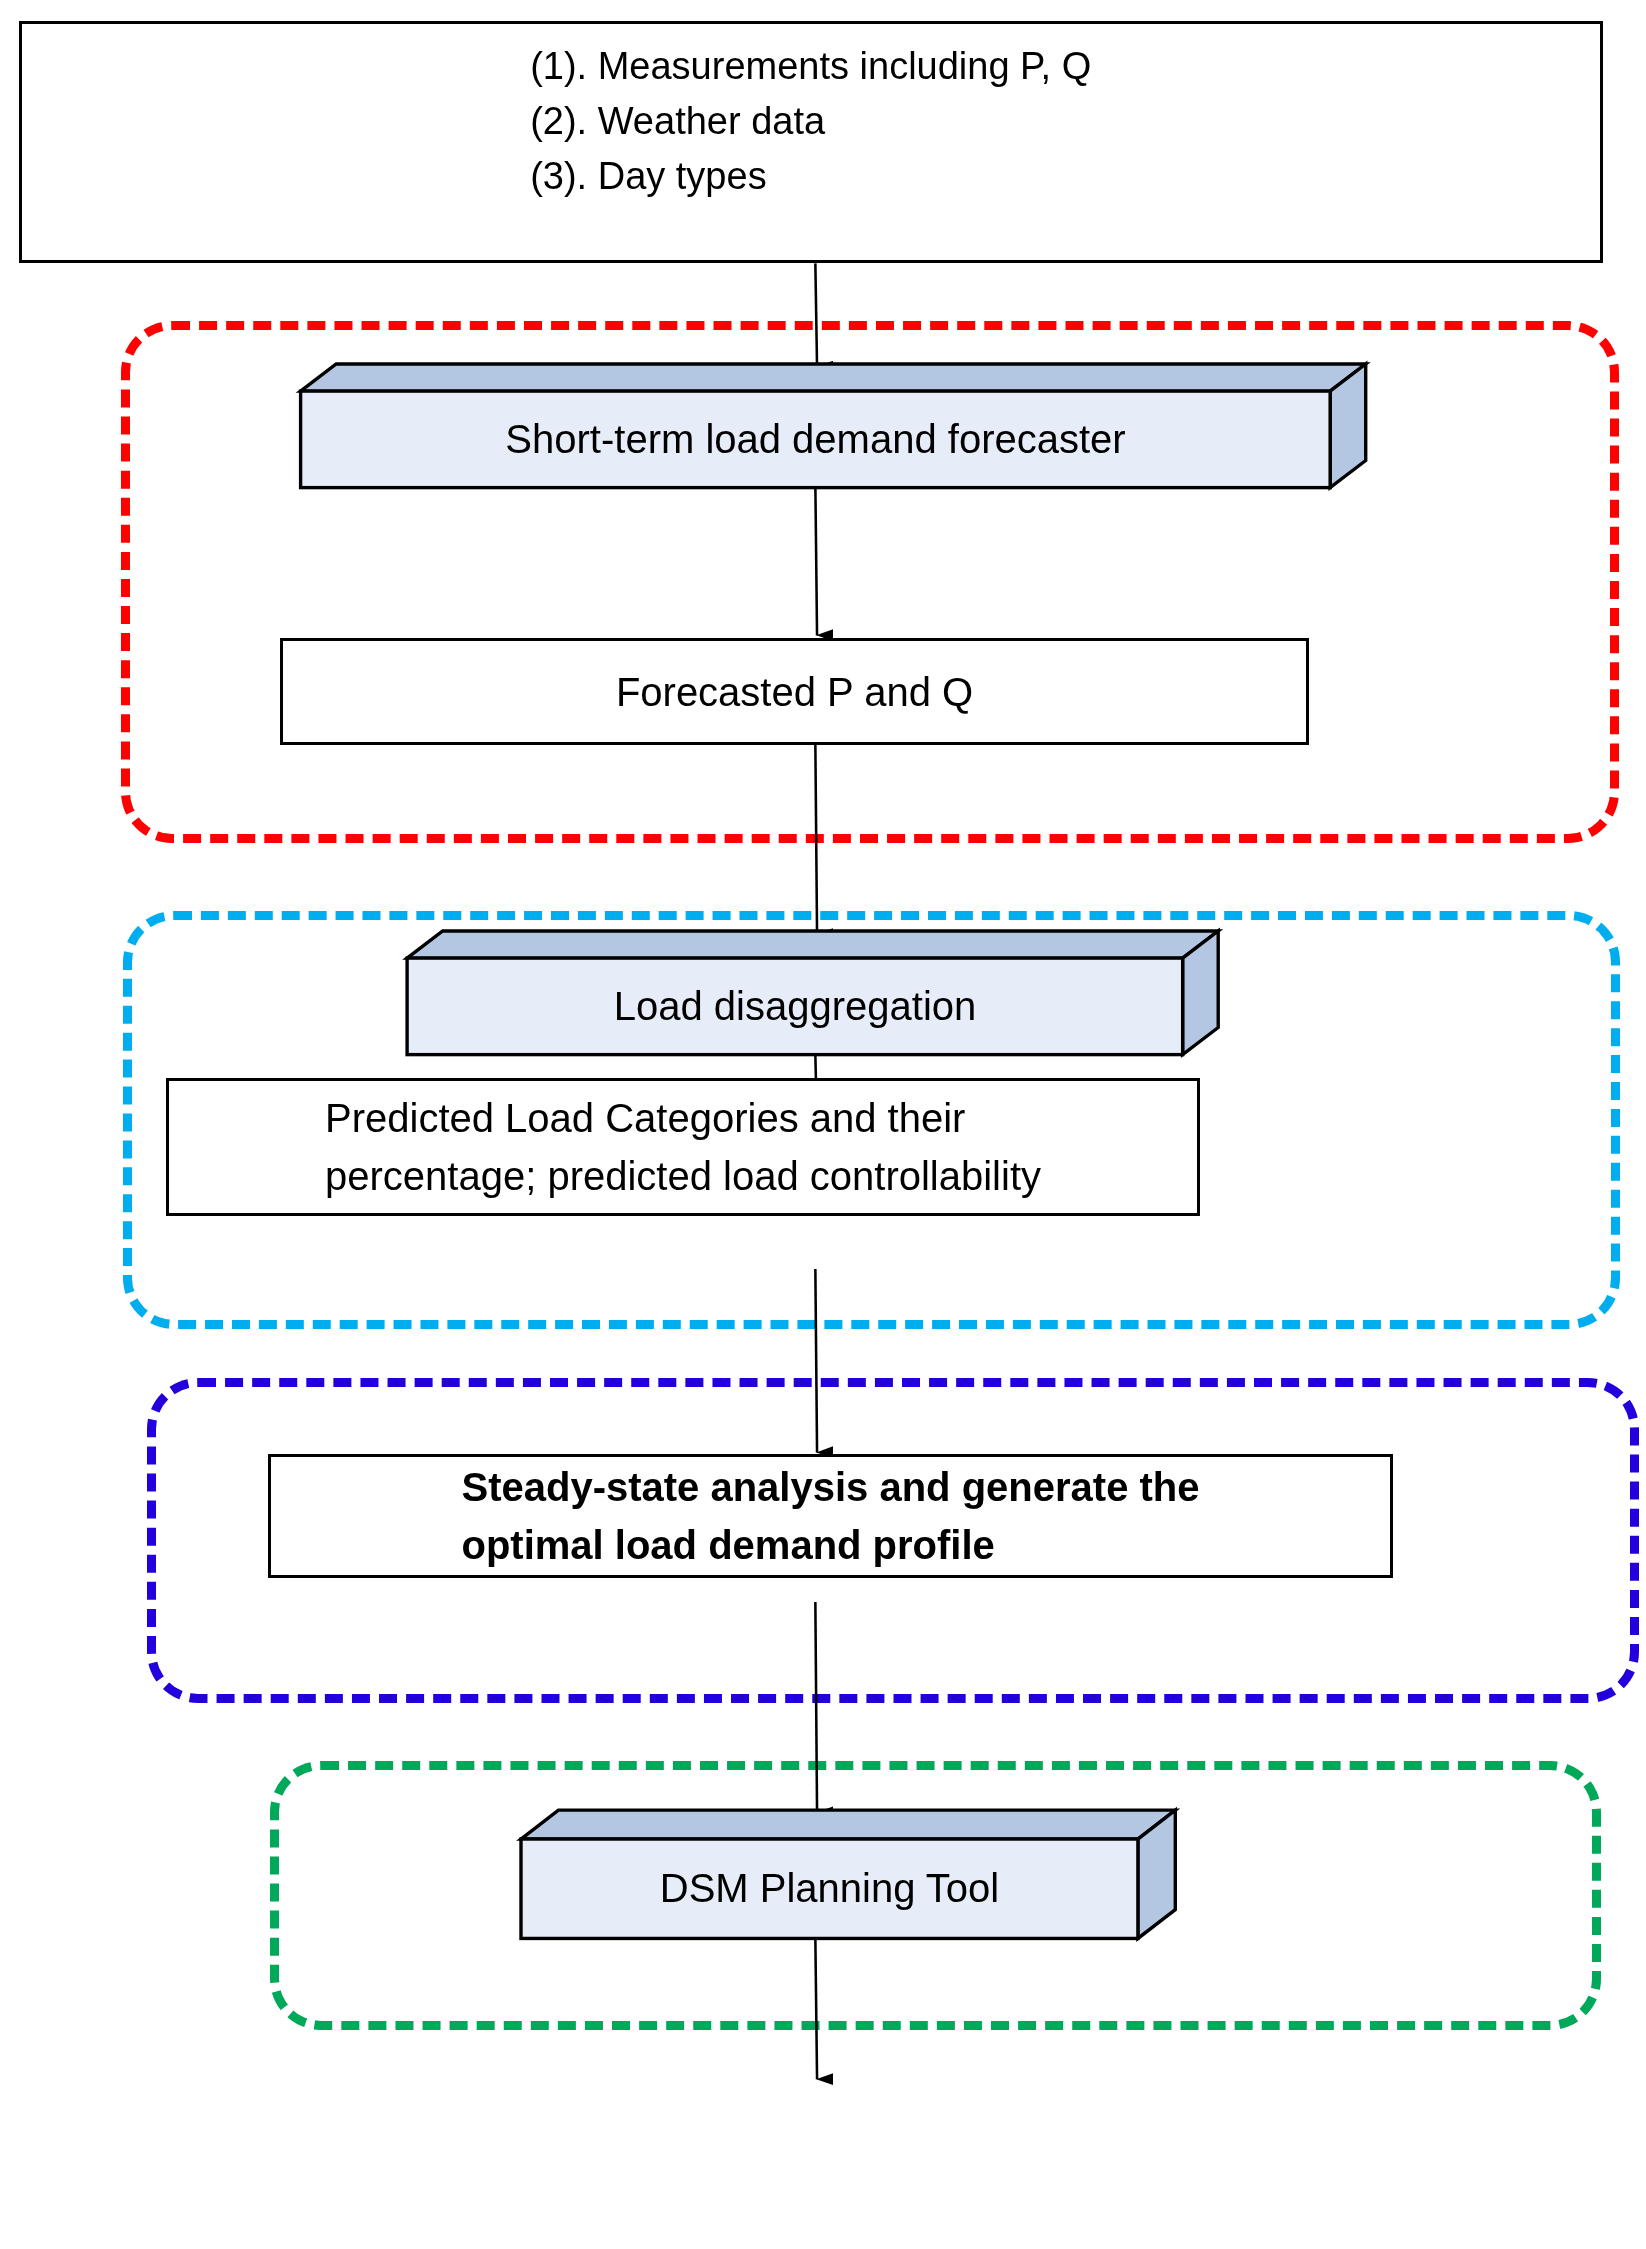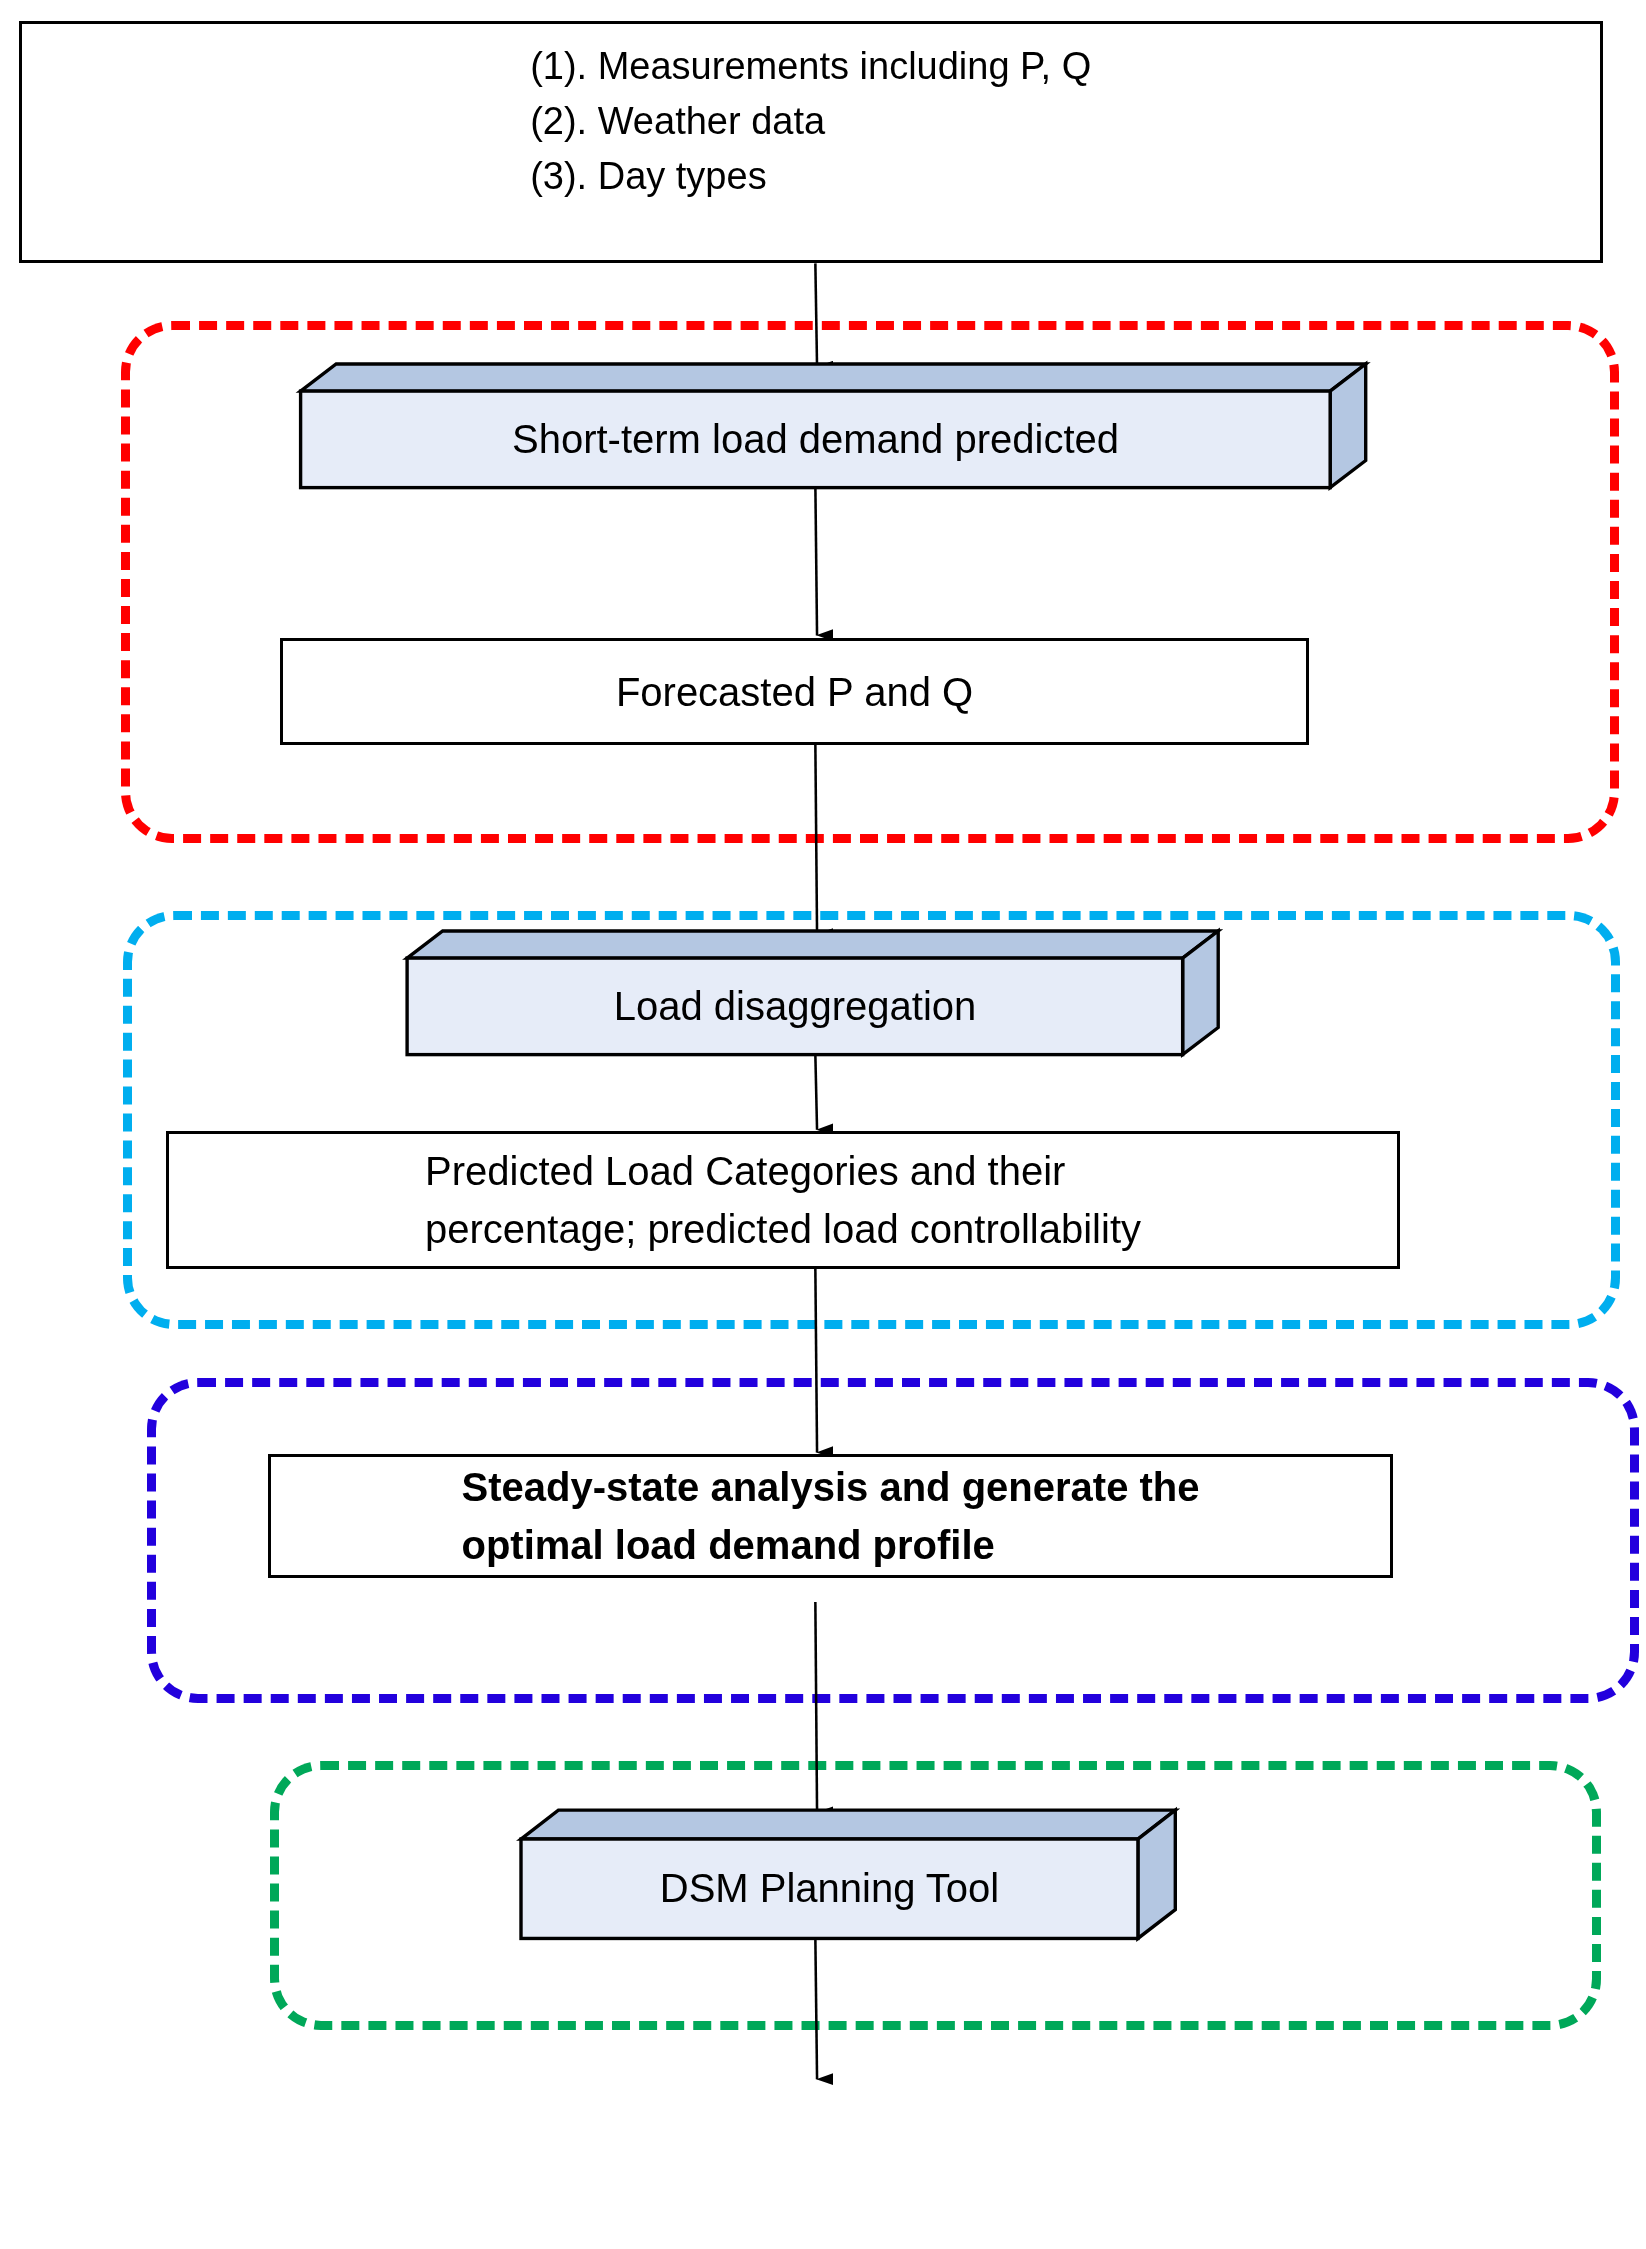--- a/index.html
+++ b/index.html
@@ -130,40 +130,40 @@
 (3). Day types</span>
   </div>
 
   <div class="cube" style="left:299px; top:364px; width:1070px; height:127px; z-index:2;">
     <svg width="1070" height="127" viewBox="0 0 1260 150" xmlns="http://www.w3.org/2000/svg">
       <polygon points="0,32 42,0 1258,0 1216,32" fill="#B4C7E2" stroke="#000000" stroke-width="4"></polygon>
       <polygon points="1216,32 1258,0 1258,114 1216,146" fill="#B4C7E2" stroke="#000000" stroke-width="4"></polygon>
       <rect x="0" y="32" width="1216" height="114" fill="#E6ECF8" stroke="#000000" stroke-width="4"></rect>
     </svg>
     <div class="cube-label fs-46" style="left:0px; top:27px; width:1033px; height:97px;">
-      <span>Short-term load demand predicted</span>
+      <span>Short-term load demand forecaster</span>
     </div>
   </div>
 
   <div class="node fs-46" style="left:280px; top:638px; width:1029px; height:107px; z-index:2;">
     <span class="node-text">Forecasted P and Q</span>
   </div>
 
   <div class="cube" style="left:406px; top:931px; width:815px; height:127px; z-index:2;">
     <svg width="815" height="127" viewBox="0 0 960 150" xmlns="http://www.w3.org/2000/svg">
       <polygon points="0,32 42,0 958,0 916,32" fill="#B4C7E2" stroke="#000000" stroke-width="4"></polygon>
       <polygon points="916,32 958,0 958,114 916,146" fill="#B4C7E2" stroke="#000000" stroke-width="4"></polygon>
       <rect x="0" y="32" width="916" height="114" fill="#E6ECF8" stroke="#000000" stroke-width="4"></rect>
     </svg>
     <div class="cube-label fs-46" style="left:0px; top:27px; width:778px; height:97px;">
       <span>Load disaggregation</span>
     </div>
   </div>
 
-  <div class="node fs-46" style="left:166px; top:1131px; width:1234px; height:138px; z-index:2;">
+  <div class="node fs-46" style="left:166px; top:1078px; width:1034px; height:138px; z-index:2;">
     <span class="node-text">Predicted Load Categories and their
 percentage; predicted load controllability</span>
   </div>
 
   <div class="node fs-46" style="left:268px; top:1454px; width:1125px; height:124px; z-index:2;font-weight:bold;">
     <span class="node-text">Steady-state analysis and generate the
 optimal load demand profile</span>
   </div>
 
   <div class="cube" style="left:521px; top:1810px; width:656px; height:132px; z-index:2;">

